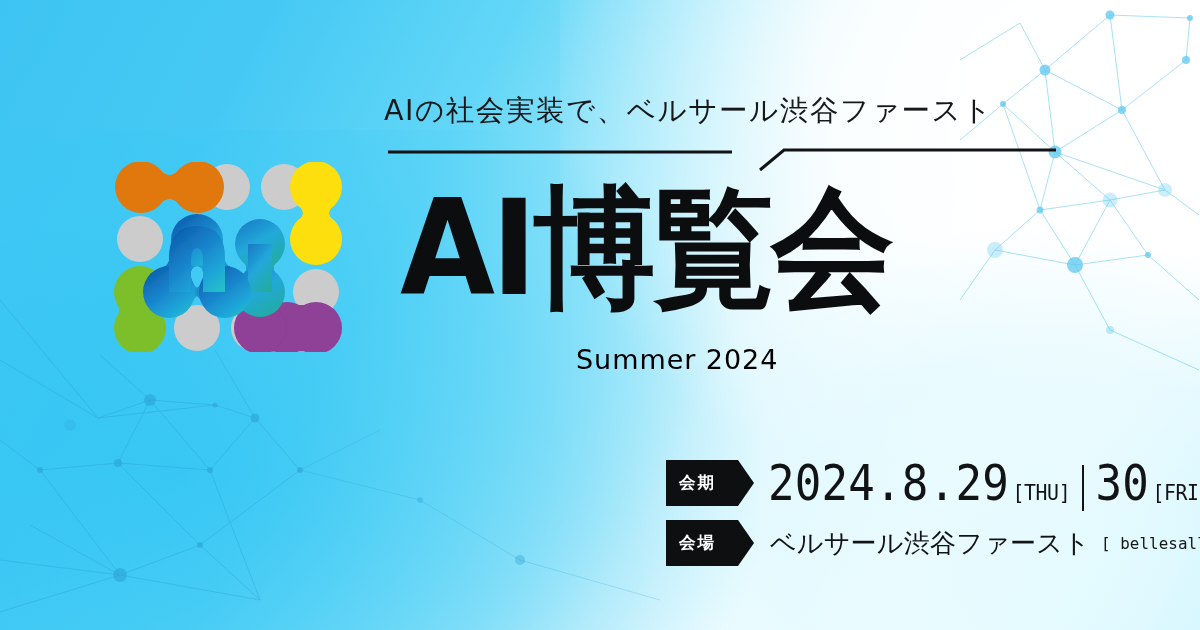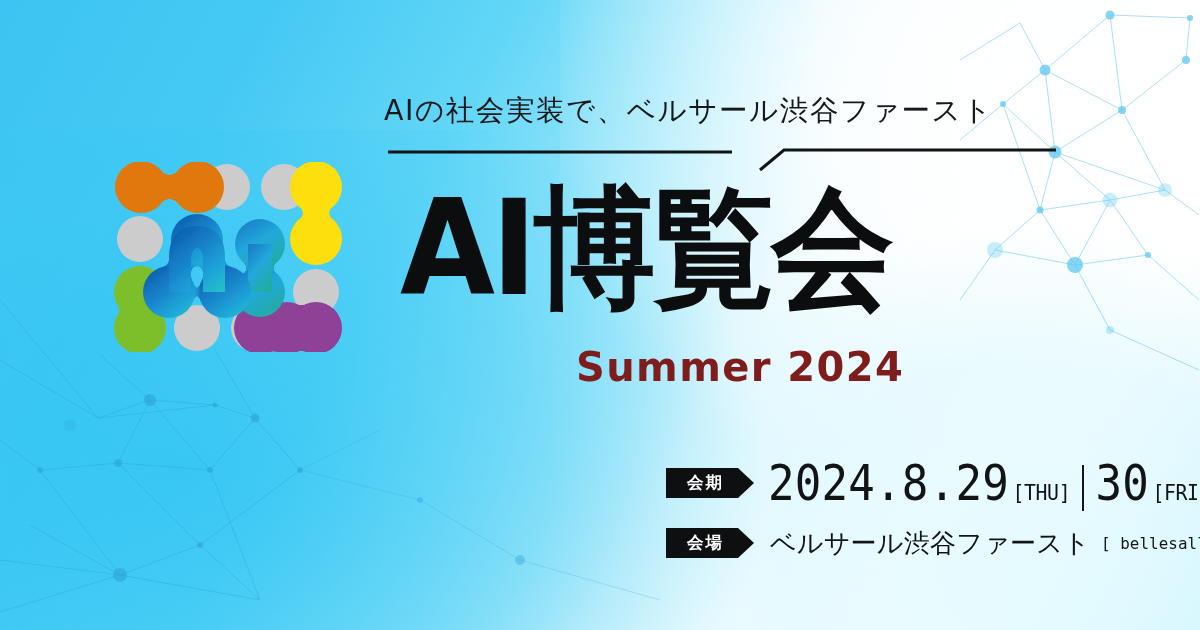--- a/index.html
+++ b/index.html
@@ -108,24 +108,24 @@
     left: 24px;
     top: 176px;
     width: 680px;
     height: 150px;
   }
 
   .title-sub {
     position: absolute;
     left: 200px;
     top: 344px;
-    font-size: 40px;
+    font-size: 27px;
     letter-spacing: 0.035em;
-    color: #7f1d1d;
-    font-weight: 700;
+    color: #000000;
+    font-weight: 400;
     white-space: nowrap;
     font-family: "DejaVu Sans", "Liberation Sans", sans-serif;
   }
 
   
   #info {
     position: absolute;
     left: 290px;
     top: 458px;
     width: 600px;
@@ -137,28 +137,28 @@
     align-items: center;
     height: 50px;
   }
   .info-row.venue { height: 46px; margin-top: 12px; }
 
   .tag {
     position: relative;
     display: inline-flex;
     align-items: center;
     justify-content: flex-start;
-    height: 30px;
+    height: 46px;
     width: 88px;
     background: #0d0f11;
     color: #ffffff;
     font-size: 16.5px;
     font-weight: 700;
     letter-spacing: 0.12em;
-    padding-left: 21px;
+    padding-left: 13px;
     box-sizing: border-box;
     flex: 0 0 auto;
     clip-path: polygon(0 0, 72px 0, 88px 50%, 72px 100%, 0 100%);
     font-family: "DejaVu Sans", "Liberation Sans", sans-serif;
   }
 
   .date-main {
     font-size: 49px;
     font-weight: 350;
     letter-spacing: 0.005em;

